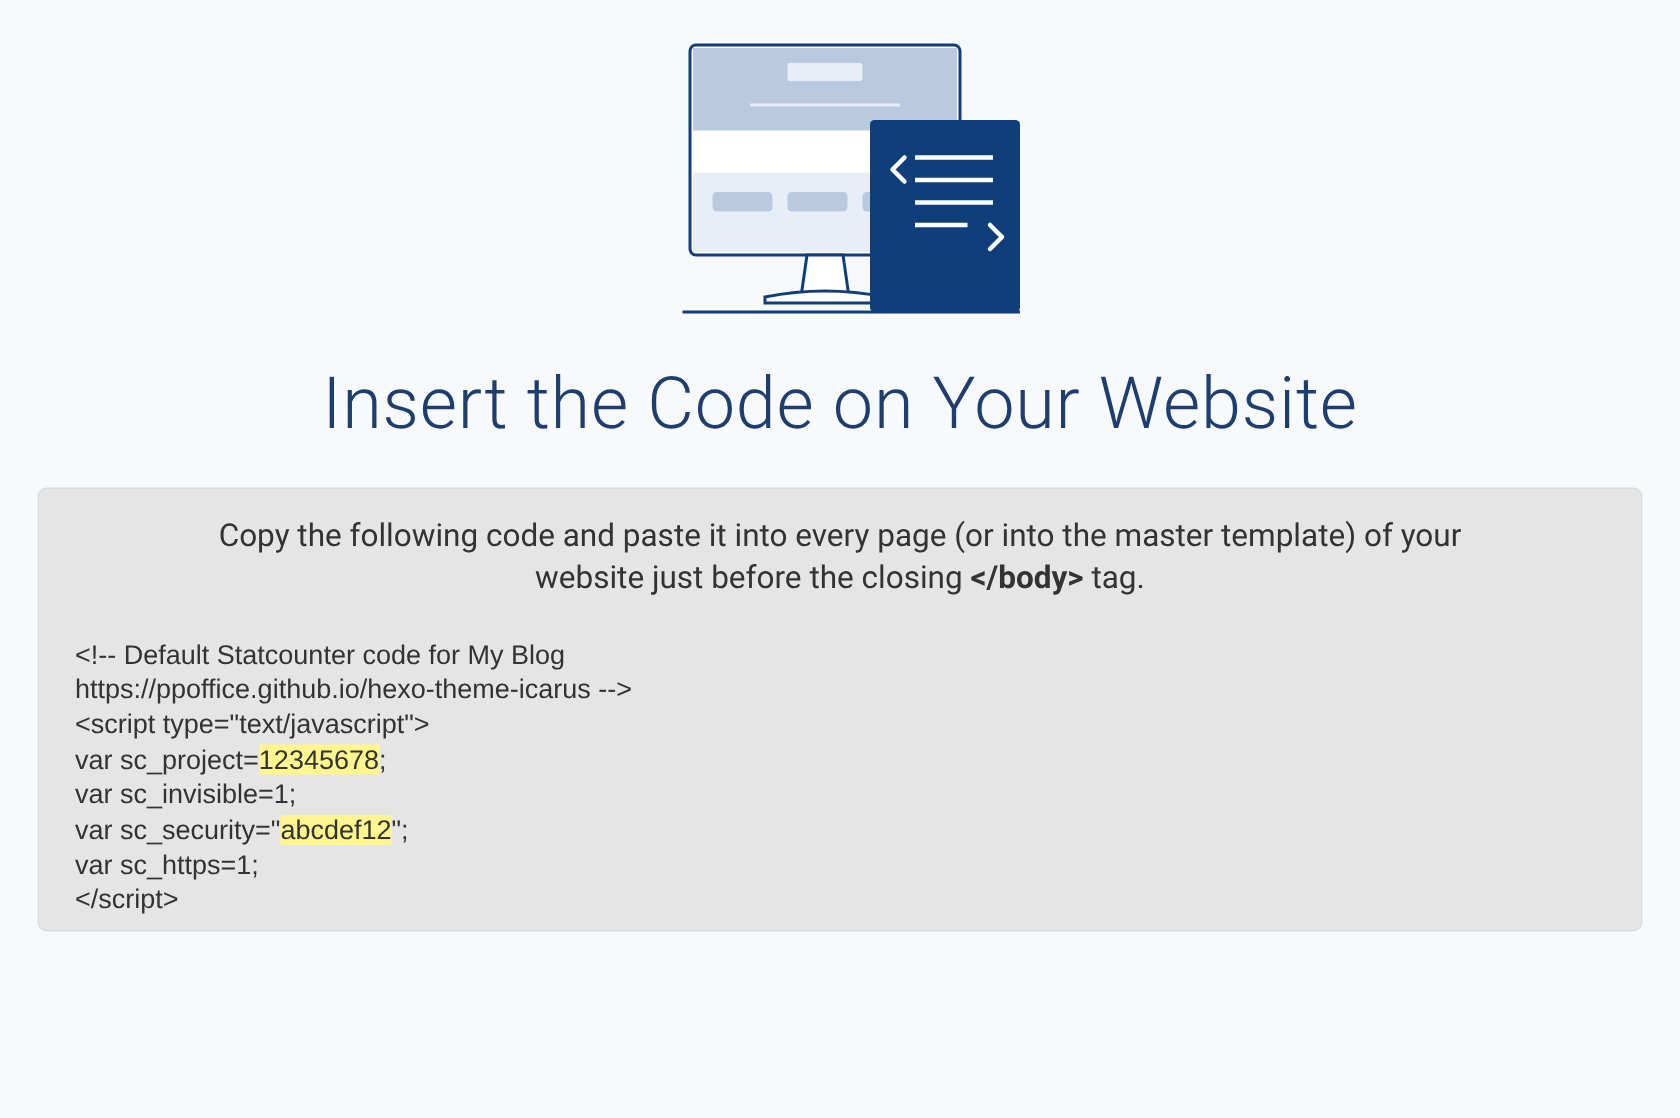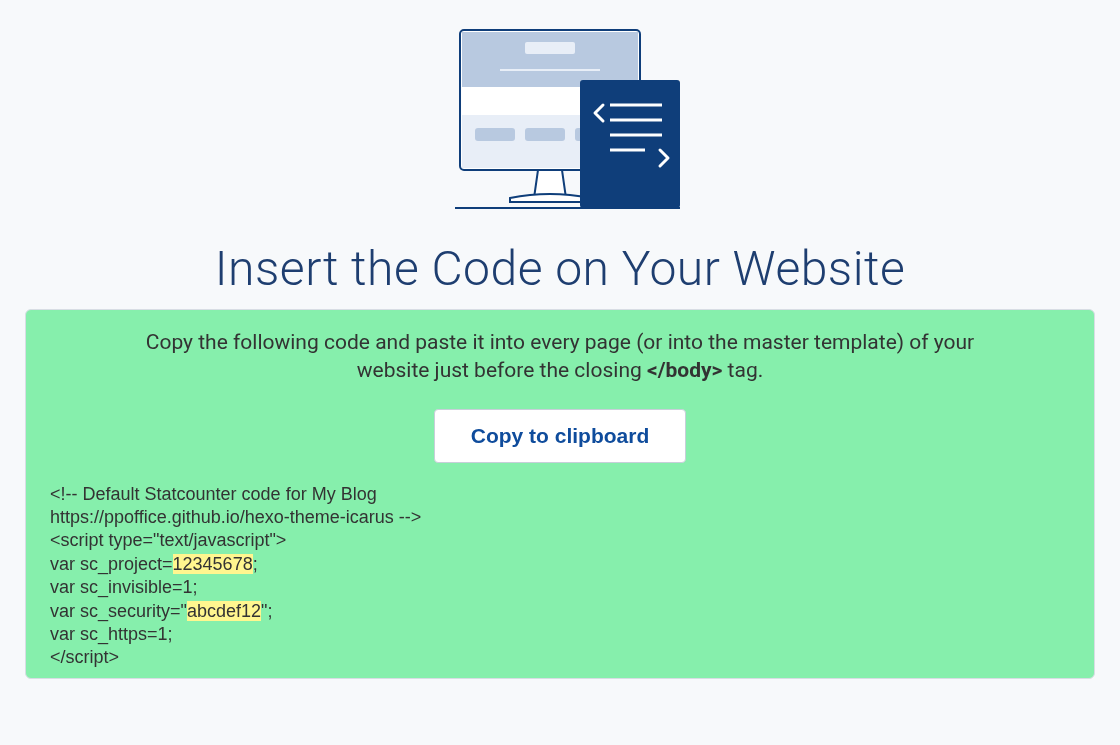--- a/index.html
+++ b/index.html
@@ -21,25 +21,25 @@
     }
     .illustration svg {
       width: 300px;
       height: 205px;
     }
     .headline {
       text-align: center;
       font-size: 48px;
       font-weight: 300;
       color: #1e3e70;
-      margin-bottom: 12px;
+      margin-bottom: 28px;
       letter-spacing: 0.5px;
     }
     .card {
-      background: #86efac;
+      background: #e5e5e5;
       border: 1px solid #d8dde4;
       border-radius: 6px;
       padding: 18px 20px 0 20px;
       position: relative;
     }
     .instruction {
       text-align: center;
       font-size: 21px;
       color: #333;
       line-height: 1.35;
@@ -132,23 +132,20 @@
     </svg>
   </div>
 
   <h1 class="headline">Insert the Code on Your Website</h1>
 
   <div class="card">
     <p class="instruction">
       <span>Copy the following code and paste it into every page (or into the master template) of your website just before the closing </span><span class="bold-tag">&lt;/body&gt;</span><span> tag.</span>
     </p>
 
-    <div class="copy-btn-wrap">
-      <button class="copy-btn">Copy to clipboard</button>
-    </div>
 
     <div class="code-area">
       <div class="code-block"><span>&lt;!-- Default Statcounter code for My Blog</span>
 <span>https://ppoffice.github.io/hexo-theme-icarus --&gt;</span>
 <span>&lt;script type="text/javascript"&gt;</span>
 <span>var sc_project=</span><span class="hl">12345678</span><span>;</span>
 <span>var sc_invisible=1;</span>
 <span>var sc_security="</span><span class="hl">abcdef12</span><span>";</span>
 <span>var sc_https=1;</span>
 <span>&lt;/script&gt;</span></div>

